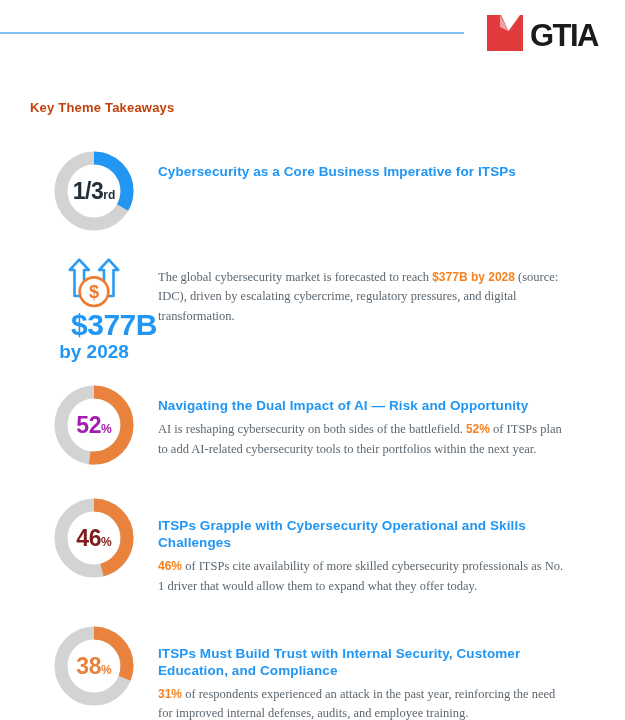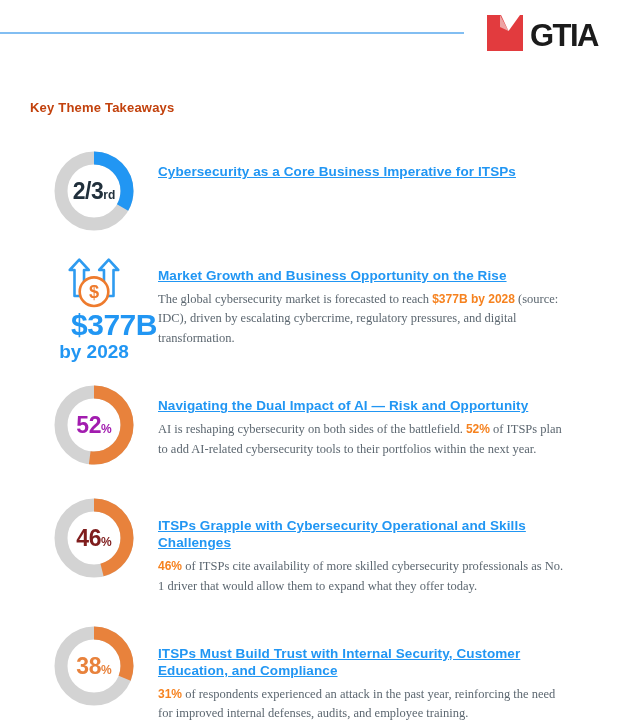--- a/index.html
+++ b/index.html
@@ -34,21 +34,21 @@
     display:flex;align-items:baseline;
   }
   .donut-label .big{font-size:23px;letter-spacing:-0.5px;}
   .donut-label .suffix{font-size:12px;}
 
   .money-wrap{display:flex;flex-direction:column;align-items:center;margin-top:2px;}
   .money-icon{display:block;margin-bottom:1px;}
   .money-value{font-size:30px;font-weight:bold;color:#2196f3;line-height:1.02;letter-spacing:-0.5px;margin-left:40px;}
   .money-sub{font-size:19px;font-weight:bold;color:#2196f3;line-height:1.2;}
 
-  .item-title{margin:0 0 5px 0;font-size:13.5px;font-weight:bold;color:#2196f3;line-height:1.25;letter-spacing:.1px;text-decoration:underline;}
+  .item-title{margin:0 0 5px 0;font-size:13.5px;font-weight:bold;color:#2196f3;line-height:1.25;letter-spacing:.1px;}
   .item-body{margin:0;font-family:"Liberation Serif",serif;font-size:12.5px;line-height:1.55;color:#5c6770;max-width:412px;}
   .item-body .hl{font-family:"Liberation Sans",sans-serif;font-weight:bold;color:#f6821f;font-size:12px;}
 </style>
 </head>
 <body>
 
 <div class="top-rule"></div>
 
 <div class="logo">
   <svg class="logo-mark" width="36" height="36" viewBox="0 0 36 36" aria-hidden="true">
@@ -63,21 +63,21 @@
   <h1 class="page-title">Key Theme Takeaways</h1>
   <div id="items">
   <div class="row">
     <div class="stat-col">
       <div class="donut-wrap">
         <svg class="donut" viewBox="0 0 80 80" aria-hidden="true">
           <circle class="ring-bg" cx="40" cy="40" r="33"></circle>
           <circle class="ring-arc" cx="40" cy="40" r="33" stroke-dasharray="69.04592334059647 138.29919179632986" transform="rotate(-90 40 40)" stroke="#2196f3"></circle>
         </svg>
         <div class="donut-label" style="color: rgb(33, 48, 60);">
-          <span class="big">2/3</span>
+          <span class="big">1/3</span>
               <span class="suffix">rd</span>
         </div>
       </div>
 
     </div>
     <div class="content-col">
       <h2 class="item-title">Cybersecurity as a Core Business Imperative for ITSPs</h2>
     </div>
   </div>
 
@@ -89,21 +89,20 @@
           <path d="M33 3 L44 15 L38.5 15 L38.5 45 L27.5 45 L27.5 15 L22 15 Z" fill="none" stroke="#2e9bf0" stroke-width="3" stroke-linejoin="round"></path>
           <path d="M67 3 L78 15 L72.5 15 L72.5 45 L61.5 45 L61.5 15 L56 15 Z" fill="none" stroke="#2e9bf0" stroke-width="3" stroke-linejoin="round"></path>
           <circle cx="50" cy="40" r="16.5" fill="#ffffff" stroke="#ee7b2d" stroke-width="3"></circle>
           <text x="50" y="47.5" text-anchor="middle" font-size="21" font-weight="bold" fill="#ee7b2d" font-family="Liberation Sans, sans-serif">$</text>
         </svg>
         <div class="money-value">$377B</div>
         <div class="money-sub">by 2028</div>
       </div>
     </div>
     <div class="content-col">
-      <h2 class="item-title">Market Growth and Business Opportunity on the Rise</h2>
       <p class="item-body"><span>The global cybersecurity market is forecasted to reach </span><span class="hl">$377B by 2028</span><span> (source: IDC), driven by escalating cybercrime, regulatory pressures, and digital transformation.</span></p>
     </div>
   </div>
 
   <div class="row">
     <div class="stat-col">
       <div class="donut-wrap">
         <svg class="donut" viewBox="0 0 80 80" aria-hidden="true">
           <circle class="ring-bg" cx="40" cy="40" r="33"></circle>
           <circle class="ring-arc" cx="40" cy="40" r="33" stroke-dasharray="107.8194598712017 99.52565526572465" transform="rotate(-90 40 40)" stroke="#e8823c"></circle>

